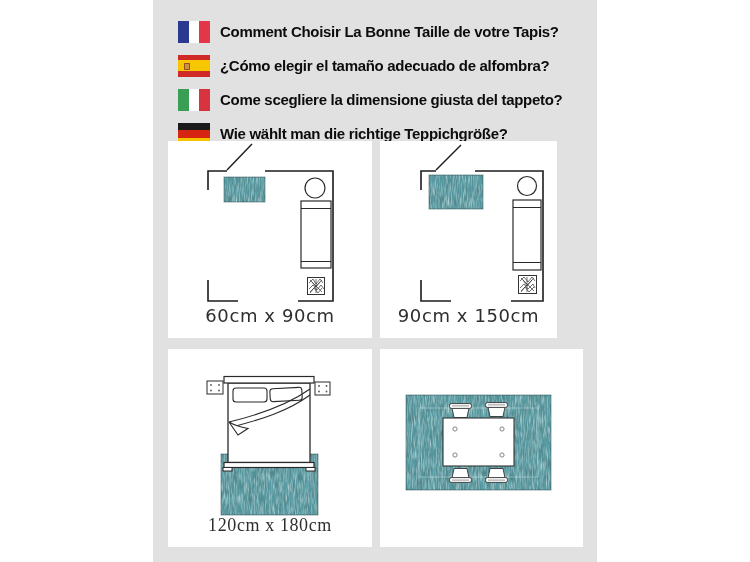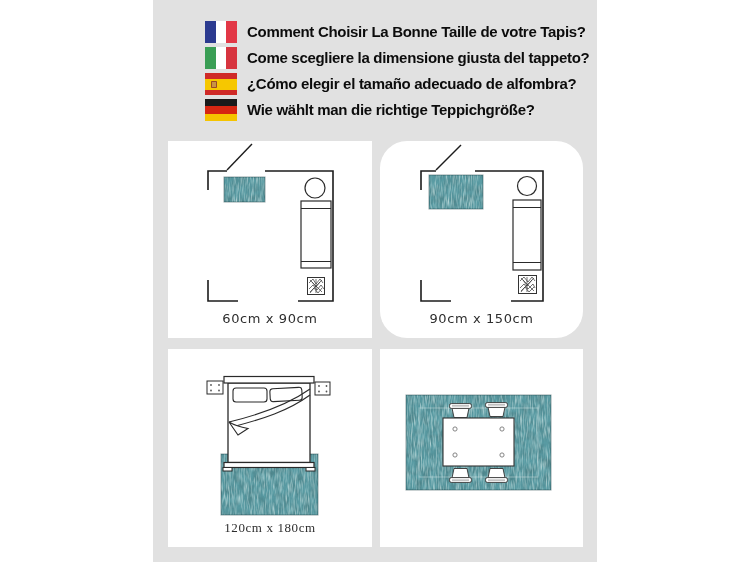--- a/index.html
+++ b/index.html
@@ -1,42 +1,42 @@
 <!DOCTYPE html>
 <html><head>
 <meta charset="utf-8">
 <style>
   html,body{margin:0;padding:0;background:#ffffff;}
   .stage{position:relative;width:750px;height:562px;background:#ffffff;overflow:hidden;
          font-family:"Liberation Sans",sans-serif;}
   .strip{position:absolute;left:153px;top:0;width:444px;height:562px;background:#e1e1e1;}
 
   
-  .header{position:absolute;left:205px;top:21px;display:flex;flex-direction:column;gap:4px;}
+  .header{position:absolute;left:178px;top:21px;display:flex;flex-direction:column;gap:12px;}
   .h-row{display:flex;align-items:center;height:22px;}
   .flag{width:32px;height:22px;flex:0 0 32px;position:relative;}
   .flag-fr{background:linear-gradient(90deg,#2b3a8f 0 33.4%,#ffffff 33.4% 66.7%,#e23746 66.7% 100%);}
   .flag-es{background:linear-gradient(180deg,#cf2a27 0 25%,#f6c700 25% 75%,#cf2a27 75% 100%);}
   .flag-es::after{content:"";position:absolute;left:6px;top:8px;width:6px;height:7px;
                   background:#c89344;box-shadow:inset 0 0 0 1px #9a4a26;border-radius:1px;}
   .flag-it{background:linear-gradient(90deg,#3a9e55 0 33.4%,#ffffff 33.4% 66.7%,#d7343f 66.7% 100%);}
   .flag-de{background:linear-gradient(180deg,#1a1a1a 0 33.4%,#d62612 33.4% 66.7%,#f5c400 66.7% 100%);}
   .h-text{margin-left:10px;font-weight:700;font-size:15px;line-height:22px;color:#0c0c0c;
           letter-spacing:-0.3px;white-space:nowrap;}
 
   
   .card{position:absolute;background:#ffffff;}
   .card svg{position:absolute;left:0;top:0;}
   .c1{left:168px;top:141px;width:204px;height:197px;}
-  .c2{left:380px;top:141px;width:203px;height:197px;border-radius:27px;}
+  .c2{left:380px;top:141px;width:177px;height:197px;}
   .c3{left:168px;top:349px;width:204px;height:198px;}
   .c4{left:380px;top:349px;width:203px;height:198px;}
   .size-label{position:absolute;left:0;right:0;bottom:12px;text-align:center;
               font-family:"DejaVu Sans","Liberation Sans",sans-serif;
-              font-size:13px;letter-spacing:0.6px;color:#2e2e2e;}
+              font-size:18px;letter-spacing:0.6px;color:#2e2e2e;}
   .c3 .size-label,.c4 .size-label{bottom:11px;font-family:Liberation Serif, serif;}
 </style>
 </head>
 <body>
 
 <svg width="0" height="0" style="position:absolute" aria-hidden="true">
   <defs>
     <filter id="mA" x="-10%" y="-10%" width="120%" height="120%">
       <feTurbulence type="fractalNoise" baseFrequency="0.14 0.11" numOctaves="3" seed="8"></feTurbulence>
       <feColorMatrix type="matrix" values="0 0 0 0 0.10   0 0 0 0 0.33   0 0 0 0 0.37   1.1 1.1 1.1 0 -1.0"></feColorMatrix>
@@ -52,26 +52,26 @@
 
 <div class="stage">
   <div class="strip"></div>
 
   <div class="header">
     <div class="h-row">
       <span class="flag flag-fr"></span>
       <span class="h-text">Comment Choisir La Bonne Taille de votre Tapis?</span>
     </div>
     <div class="h-row">
+      <span class="flag flag-es"></span>
+      <span class="h-text">¿Cómo elegir el tamaño adecuado de alfombra?</span>
+    </div>
+    <div class="h-row">
       <span class="flag flag-it"></span>
       <span class="h-text">Come scegliere la dimensione giusta del tappeto?</span>
-    </div>
-    <div class="h-row">
-      <span class="flag flag-es"></span>
-      <span class="h-text">¿Cómo elegir el tamaño adecuado de alfombra?</span>
     </div>
     <div class="h-row">
       <span class="flag flag-de"></span>
       <span class="h-text">Wie wählt man die richtige Teppichgröße?</span>
     </div>
   </div>
 
   <div class="card c1">
     <svg width="204" height="197" viewBox="0 0 204 197">
       <g fill="none" stroke="#1c1c1c" stroke-width="1.6">

